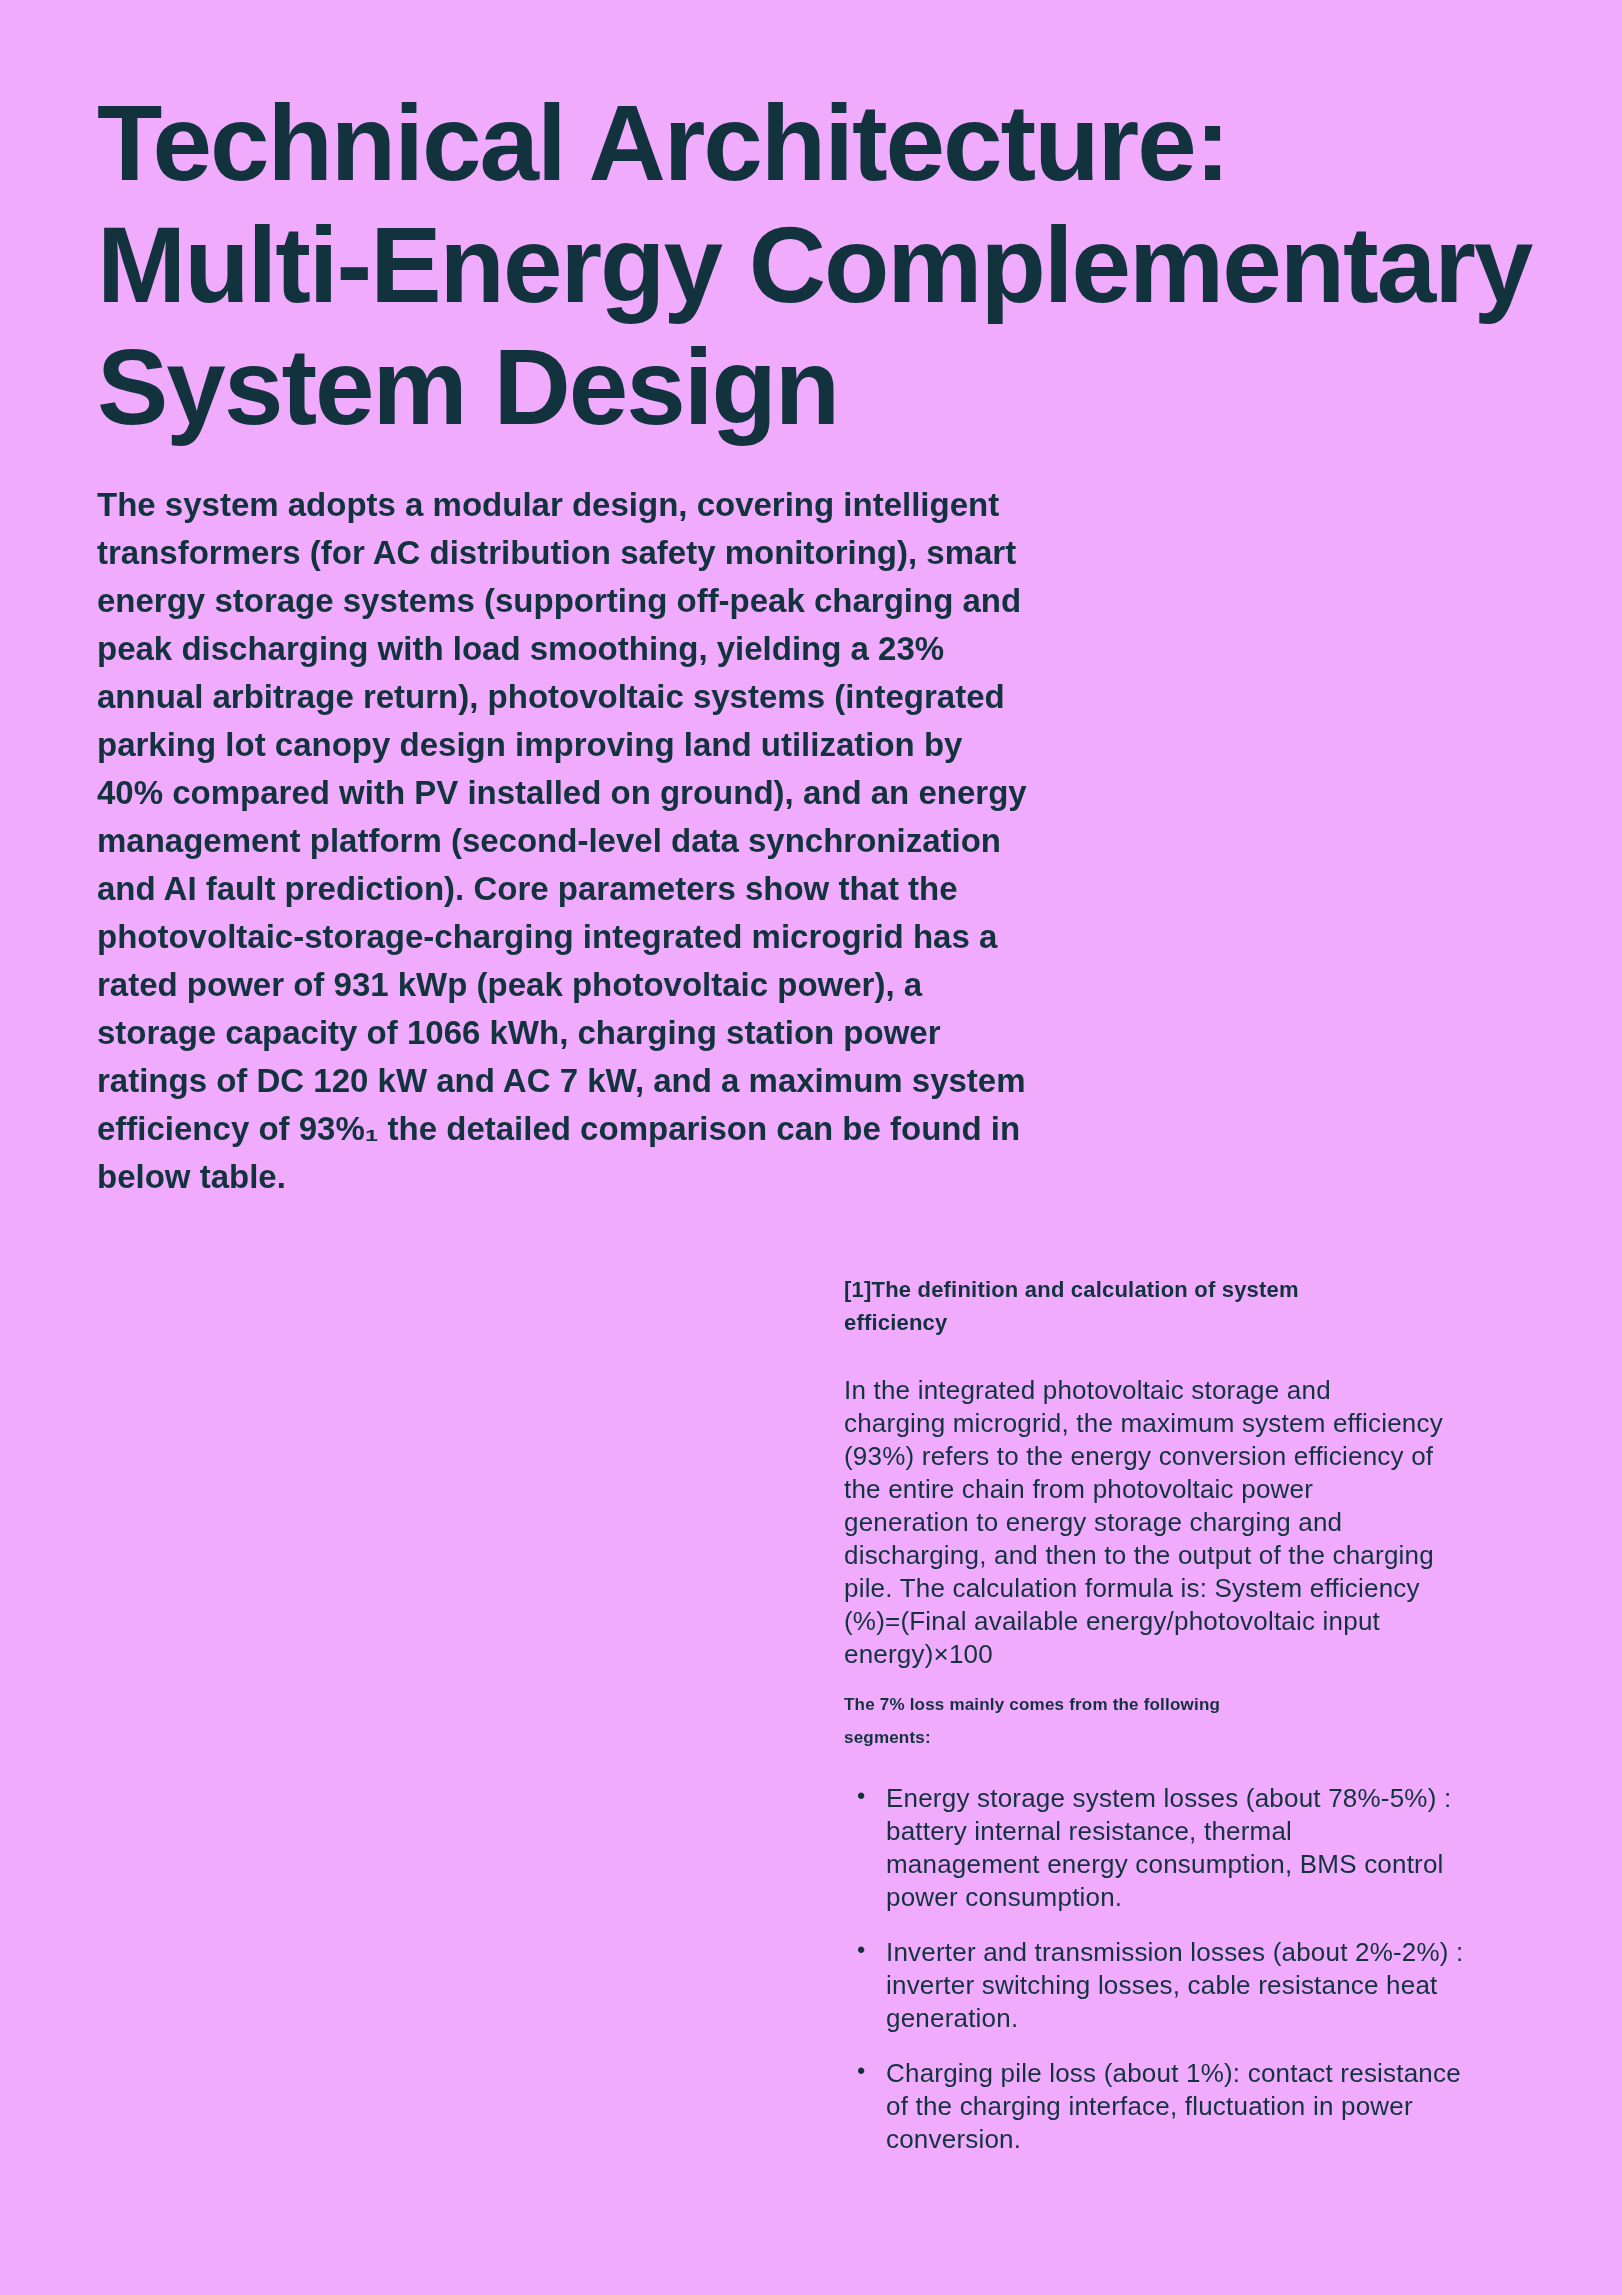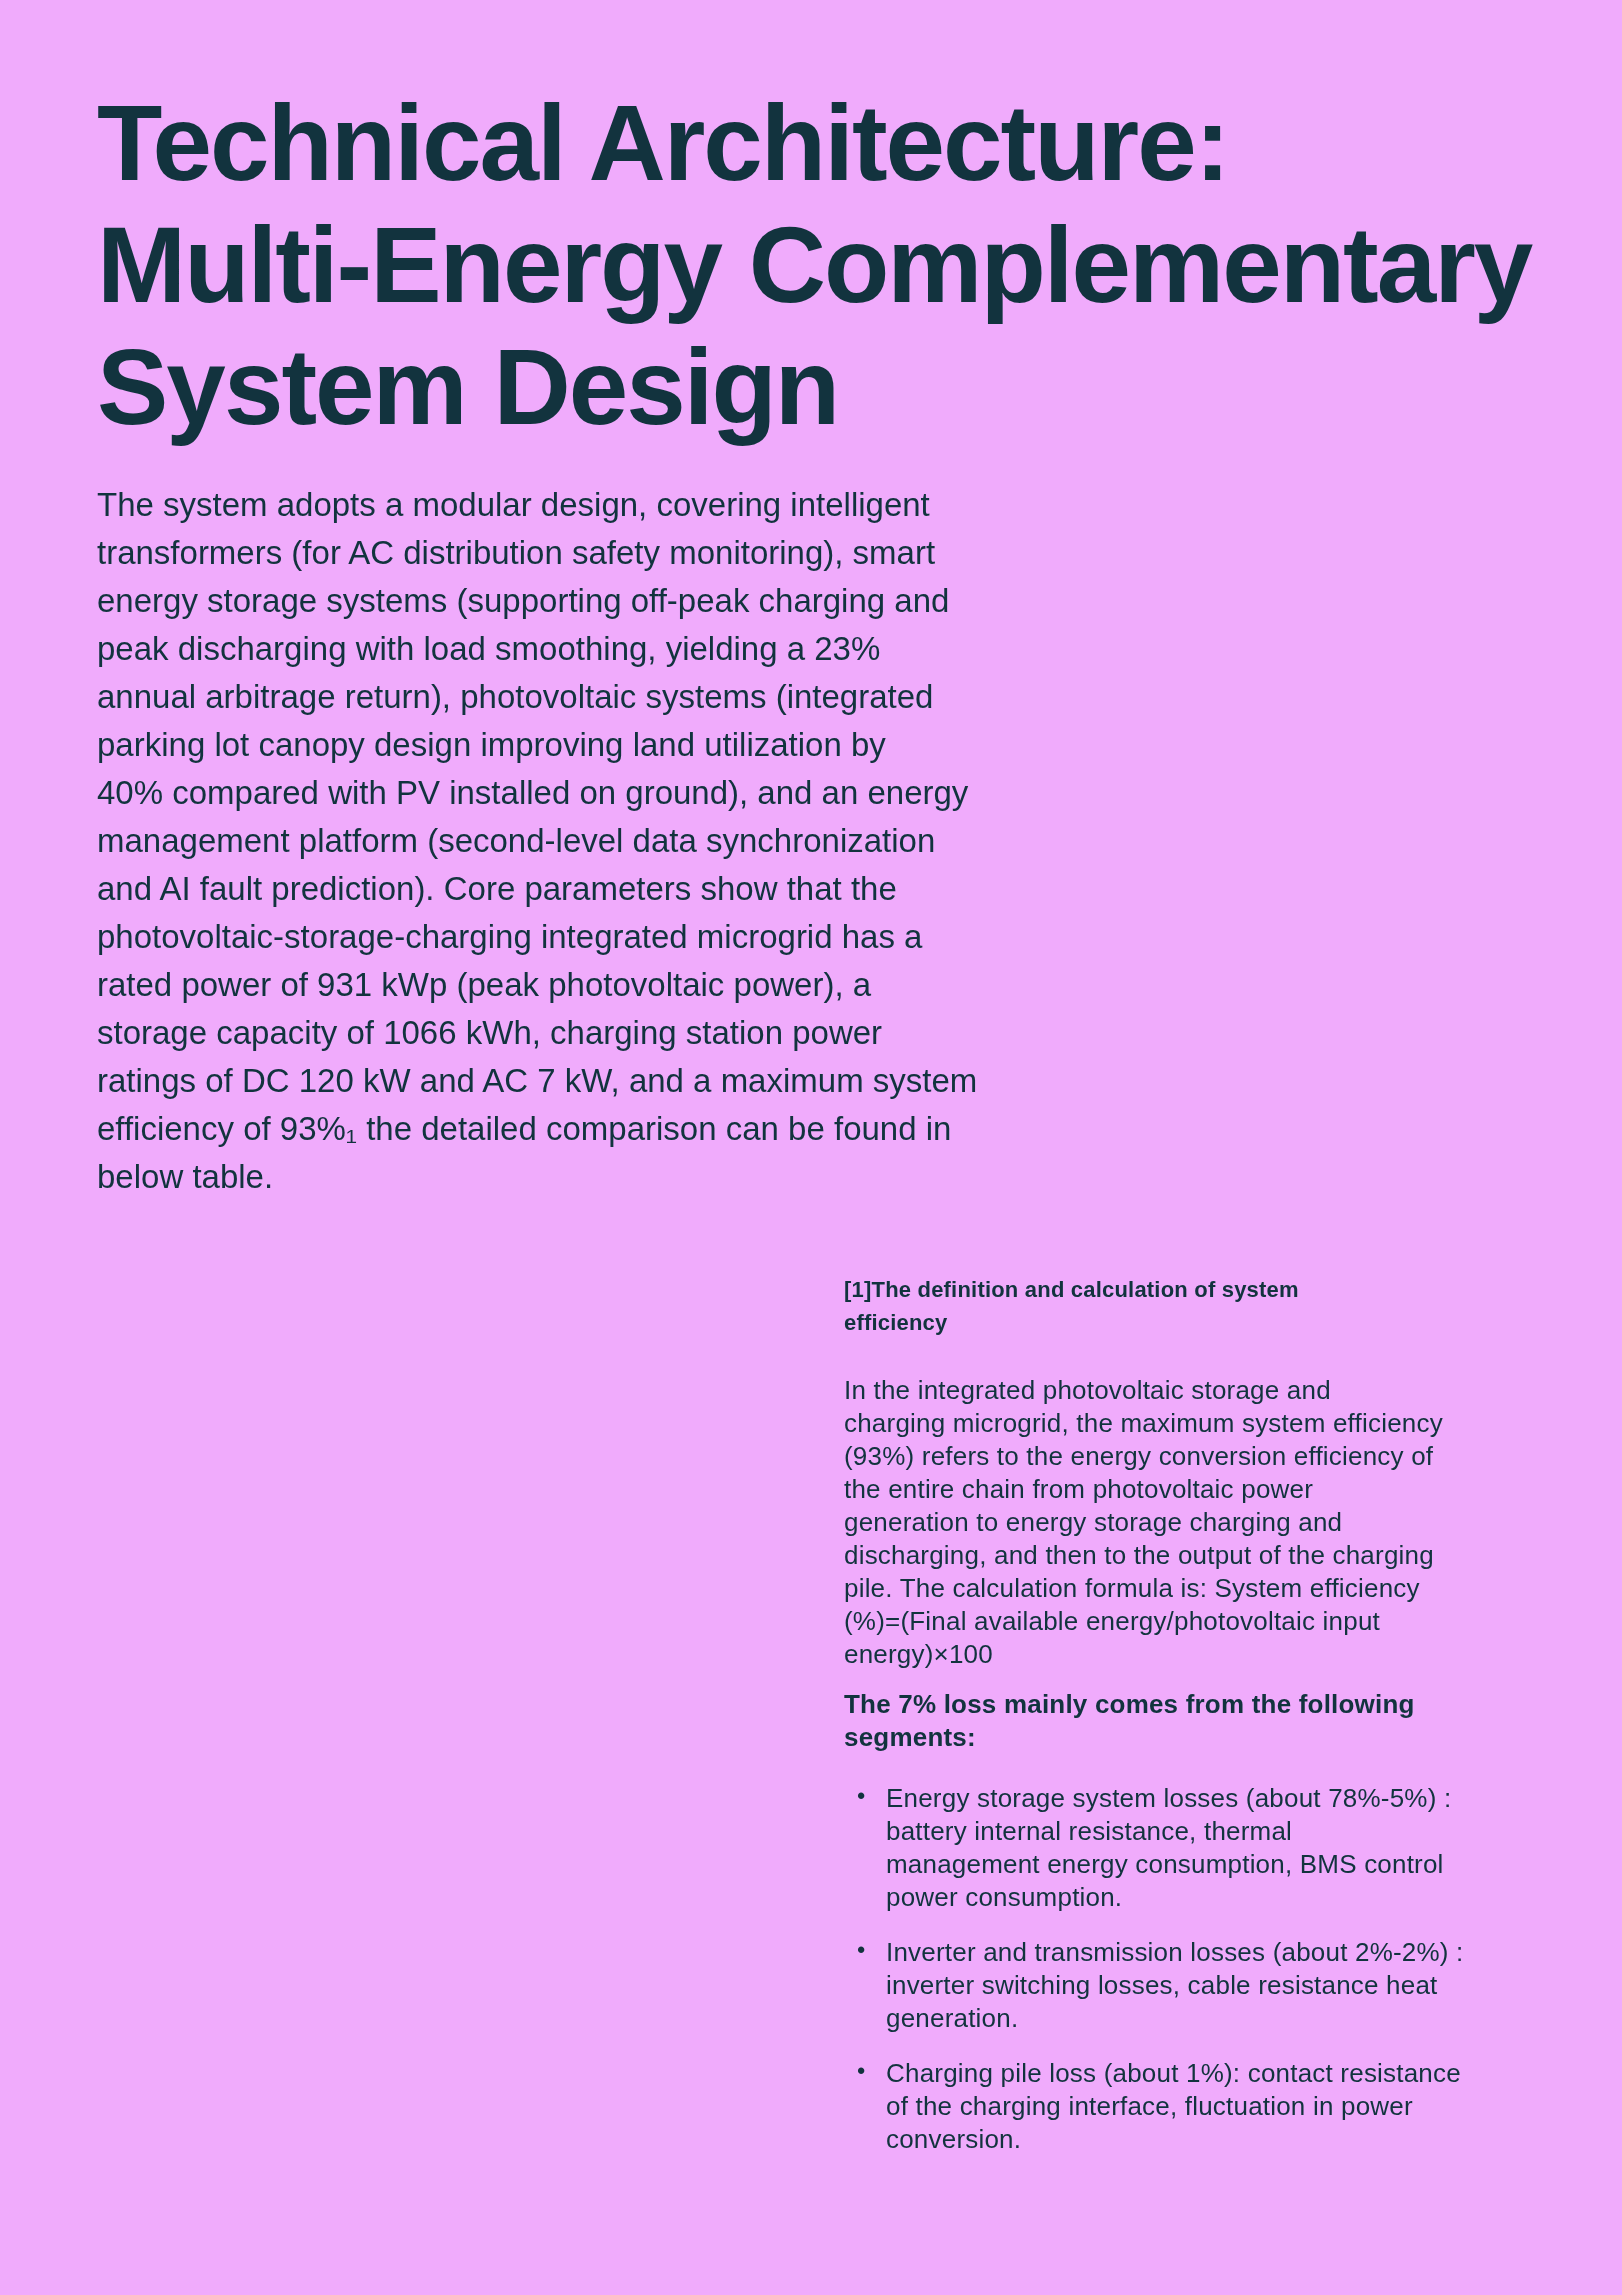--- a/index.html
+++ b/index.html
@@ -28,21 +28,21 @@
     white-space: pre-line;
   }
   .intro {
     position: absolute;
     left: 97px;
     top: 481px;
     margin: 0;
     width: 968px;
     font-size: 33px;
     line-height: 48px;
-    font-weight: 400;
+    font-weight: 700;
     white-space: pre-line;
   }
   .footnote {
     position: absolute;
     left: 844px;
     top: 1273px;
     width: 726px;
     font-size: 26px;
     line-height: 33px;
     letter-spacing: 0.2px;
@@ -53,21 +53,21 @@
     font-weight: 700;
     white-space: pre-line;
   }
   .fn-body {
     margin: 0 0 17px 0;
     font-weight: 400;
     white-space: pre-line;
   }
   .fn-subheading {
     margin: 0 0 27.5px 0;
-    font-size: 26px;
+    font-size: 17px;
     font-weight: 700;
     white-space: pre-line;
   }
   .loss-list {
     margin: 0;
     padding: 0;
     list-style: none;
   }
   .loss-list li {
     position: relative;

